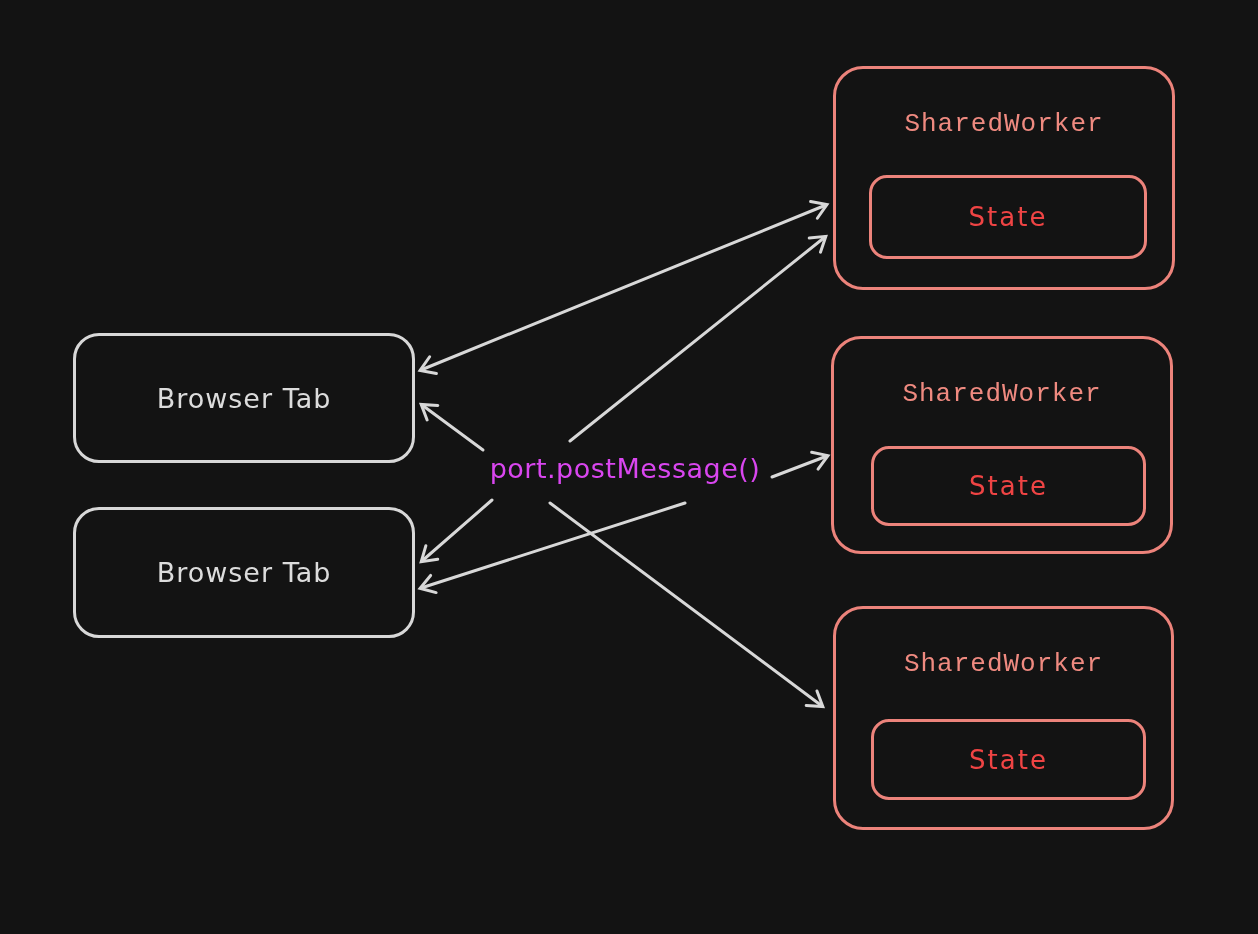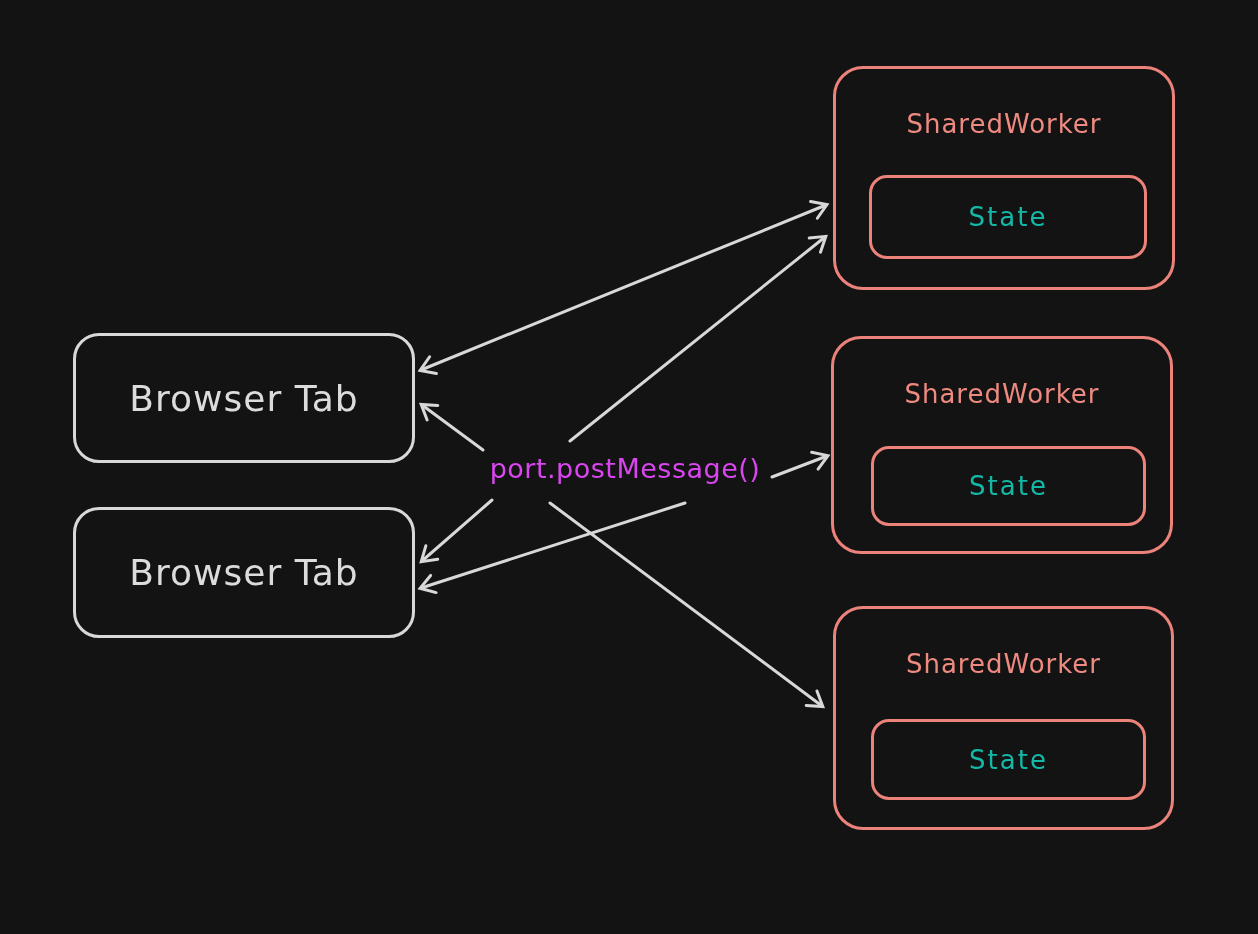--- a/index.html
+++ b/index.html
@@ -30,47 +30,48 @@
   }
   .tab-box {
     border: 3px solid #d8d8d8;
     border-radius: 26px;
     display: flex;
     align-items: center;
     justify-content: center;
   }
   .tab-label {
     color: #dcdcdc;
-    font-size: 36px;
+    font-size: 27px;
     letter-spacing: 1px;
     white-space: nowrap;
   }
   .worker-box {
     border: 3.5px solid #ec837b;
     border-radius: 30px;
   }
   .worker-label {
     color: #ef8a80;
     font-size: 26px;
     letter-spacing: 1px;
     text-align: center;
     margin-top: 40px;
     white-space: nowrap;
+    font-family: Liberation Mono, monospace;
   }
   .state-box {
     position: absolute;
     box-sizing: border-box;
     border: 3.5px solid #ec837b;
     border-radius: 18px;
     display: flex;
     align-items: center;
     justify-content: center;
   }
   .state-label {
-    color: #14b8a6;
+    color: #ef4444;
     font-size: 26px;
     letter-spacing: 2px;
     white-space: nowrap;
   }
   .center-label {
     position: absolute;
     left: 625px;
     top: 453px;
     transform: translateX(-50%);
     color: #d946ef;

